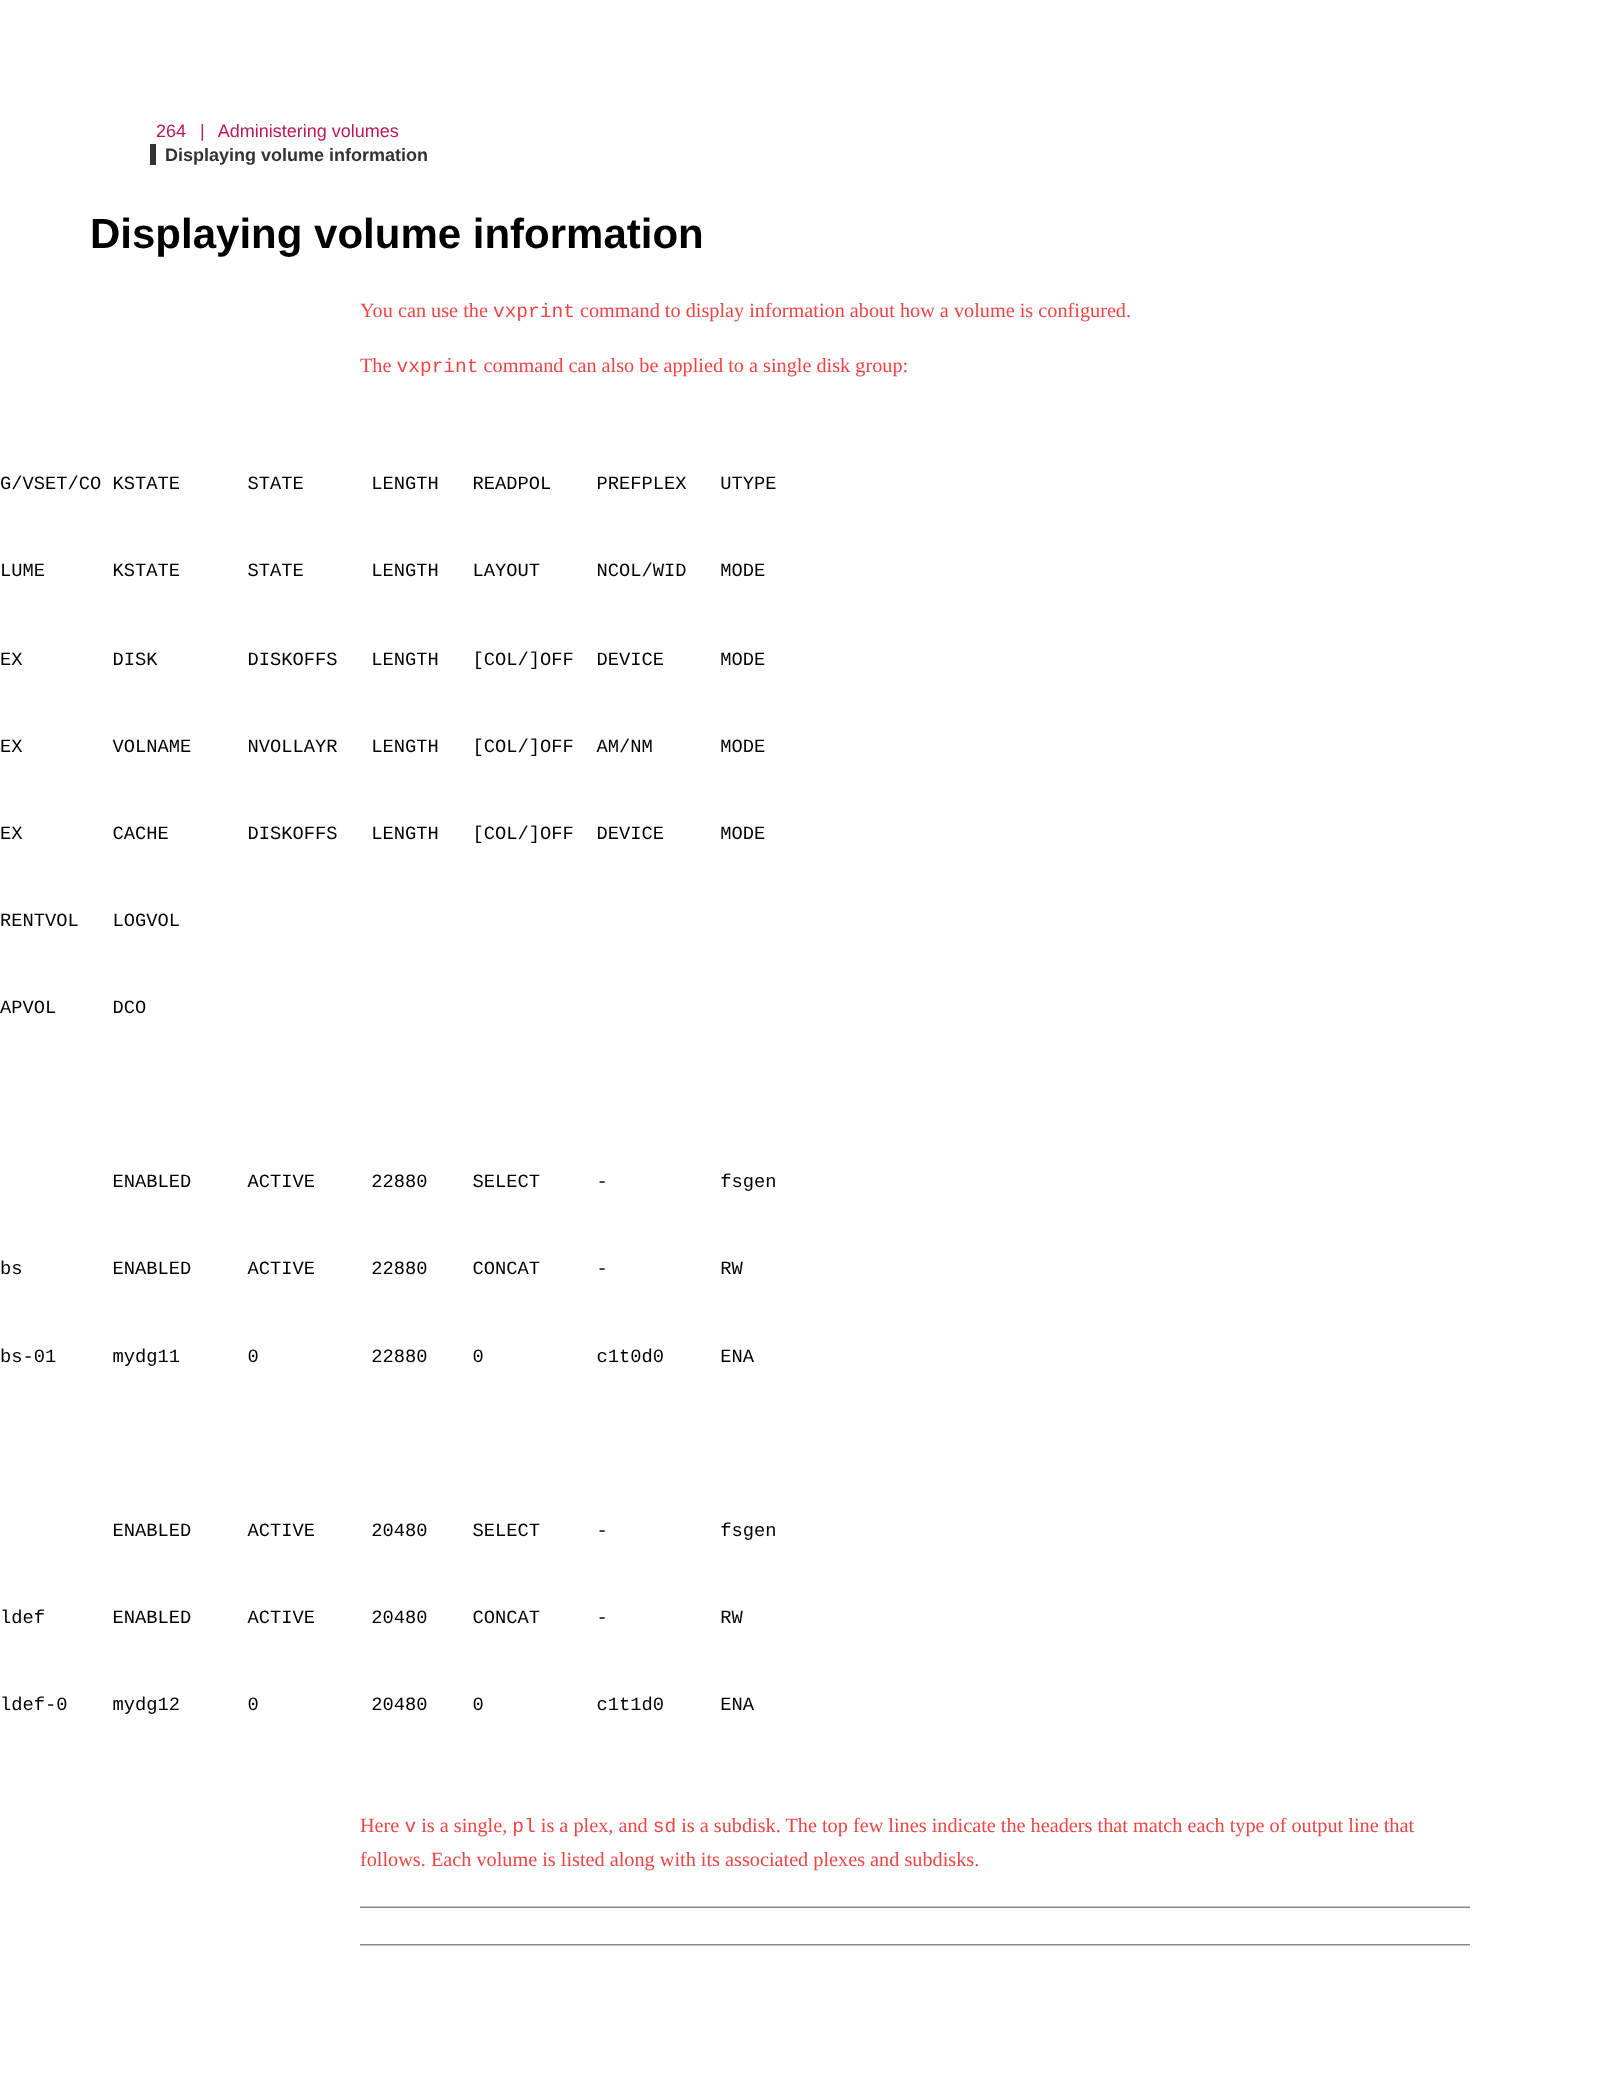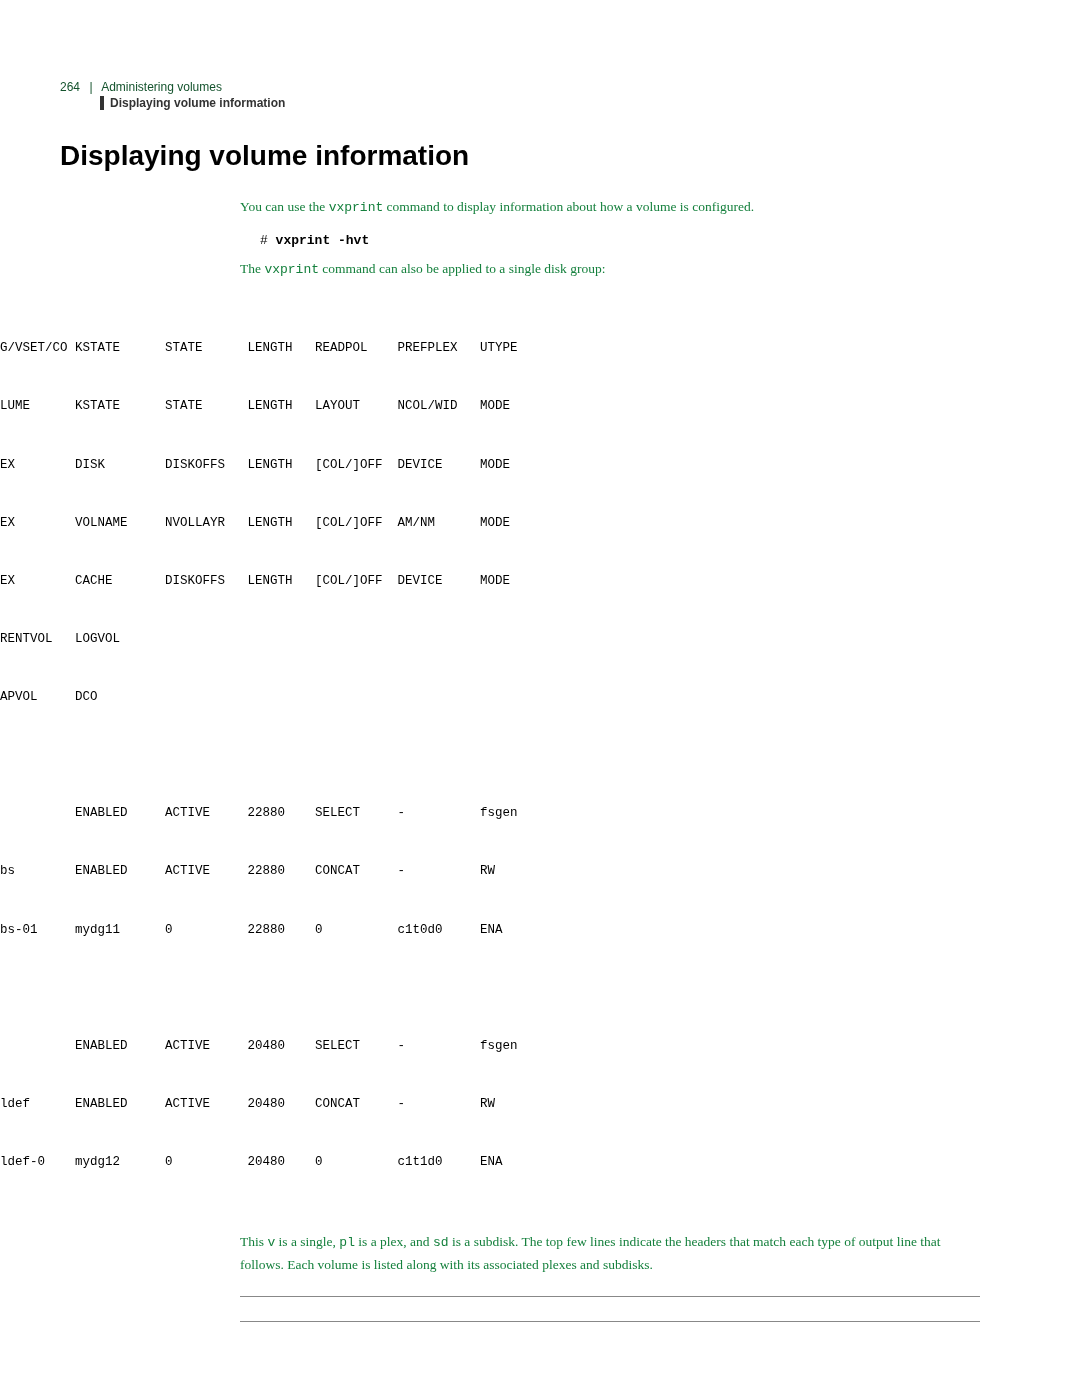--- a/index.html
+++ b/index.html
@@ -31,21 +31,21 @@
       margin-top: 10px;
     }
     .content-area {
       margin-left: 180px;
       margin-right: 40px;
     }
     .paragraph {
       font-size: 13.5px;
       line-height: 1.6;
       margin-bottom: 14px;
-      color: #15803d;
+      color: #ef4444;
     }
     code, .inline-code {
       font-family: 'Courier New', Courier, monospace;
       font-size: 13px;
       background: transparent;
     }
     .command-block {
       font-family: 'Courier New', Courier, monospace;
       font-size: 13px;
       margin: 10px 0 10px 20px;
@@ -77,43 +77,40 @@
       font-size: 13.5px;
       line-height: 1.6;
     }
   </style>
 </head>
 <body>
 
 <div class="page-container">
 
   <div class="breadcrumb-area">
-    <div style="font-size:12px;font-family:Arial,sans-serif;color:#14532d;">
+    <div style="font-size:12px;font-family:Arial,sans-serif;color:#be185d;margin-left:44px;">
       <span>264</span>
       <span style="margin:0 6px;">|</span>
       <span>Administering volumes</span>
     </div>
     <div style="display:flex;align-items:center;margin-top:2px;">
       <span style="display:inline-block;width:4px;height:14px;background:#333;margin-right:6px;margin-left:40px;"></span>
       <span style="font-size:12px;font-family:Arial,sans-serif;color:#333;font-weight:bold;">Displaying volume information</span>
     </div>
   </div>
 
   <h1 class="page-title">Displaying volume information</h1>
 
   <div class="content-area">
 
     <p class="paragraph">
       <span>You can use the </span><code>vxprint</code><span> command to display information about how a volume is configured.</span>
     </p>
 
 
-    <div class="command-block">
-      <span class="hash"># </span><span>vxprint -hvt</span>
-    </div>
 
     <p class="paragraph">
       <span>The </span><code>vxprint</code><span> command can also be applied to a single disk group:</span>
     </p>
 
 
 
   </div>
 
   <div class="table-area">
@@ -132,21 +129,21 @@
       <span class="row">&nbsp;</span>
       <span class="row">v   voldef    -           ENABLED     ACTIVE     20480    SELECT     -          fsgen</span>
       <span class="row">pl  voldef-01 voldef      ENABLED     ACTIVE     20480    CONCAT     -          RW</span>
       <span class="row">sd  mydg12-02 voldef-0    mydg12      0          20480    0          c1t1d0     ENA</span>
     </div>
   </div>
 
   <div class="content-area">
 
     <p class="paragraph">
-      <span>This </span><code>v</code><span> is a single, </span><code>pl</code><span> is a plex, and </span><code>sd</code><span> is a subdisk. The top few lines indicate the headers that match each type of output line that follows. Each volume is listed along with its associated plexes and subdisks.</span>
+      <span>Here </span><code>v</code><span> is a single, </span><code>pl</code><span> is a plex, and </span><code>sd</code><span> is a subdisk. The top few lines indicate the headers that match each type of output line that follows. Each volume is listed along with its associated plexes and subdisks.</span>
     </p>
 
     <div class="note-box">
       
       
     </div>
 
   </div>
 
 </div>

